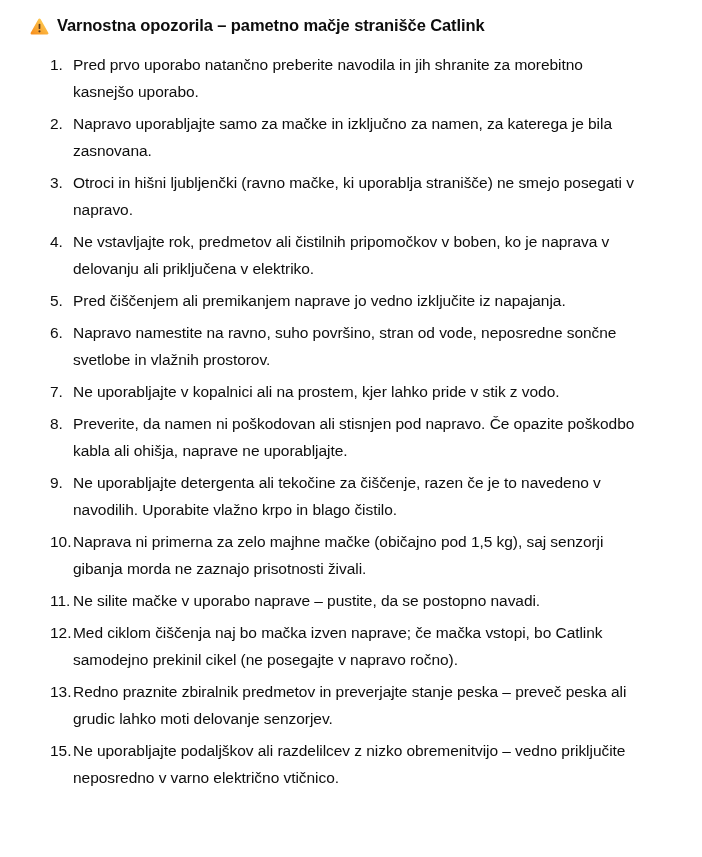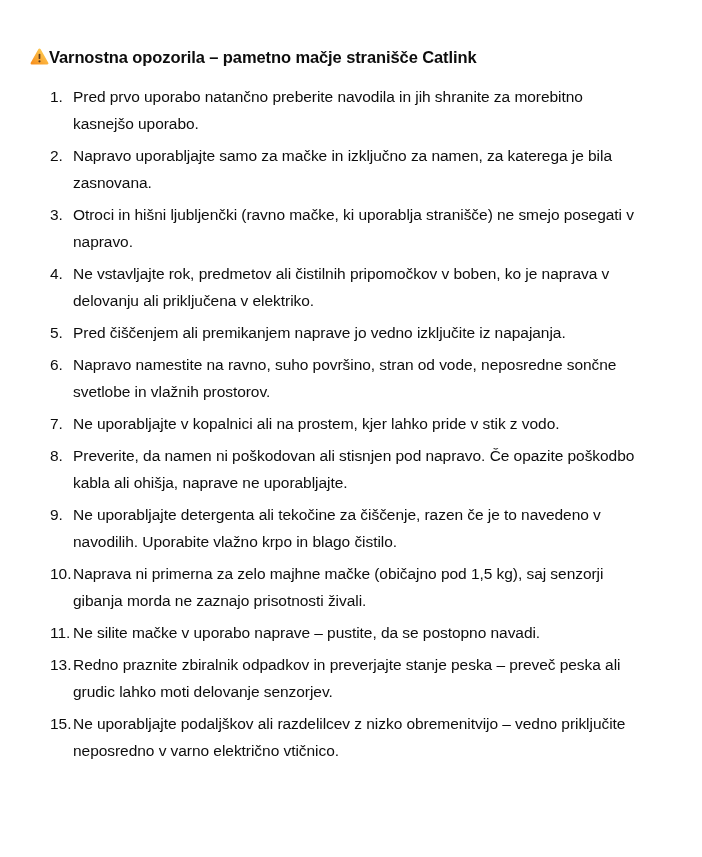--- a/index.html
+++ b/index.html
@@ -7,21 +7,22 @@
     width: 702px;
     height: 857px;
     background: #ffffff;
     color: #0d0d0d;
     font-family: "Liberation Sans", sans-serif;
     overflow: hidden;
   }
   .page { padding: 14px 48px 0 30px; }
   .title-row {
     display: flex;
-    margin-top: 32px;
+    align-items: center;
+    gap: 8px;
   }
   .warn-icon {
     width: 19px;
     height: 19px;
     flex: 0 0 auto;
     display: inline-flex;
     position: relative;
     top: 1px;
   }
   .warn-icon svg { width: 100%; height: 100%; }
@@ -80,16 +81,17 @@
       <li><span class="num">2.</span><span class="">Napravo </span><span class="b">uporabljajte samo za mačke</span><span class=""> in izključno za namen, za katerega je bila zasnovana.</span></li>
       <li><span class="num">3.</span><span class="b">Otroci in hišni ljubljenčki</span><span class=""> (ravno mačke, ki uporablja stranišče) </span><span class="b">ne smejo posegati v napravo</span><span class="">.</span></li>
       <li><span class="num">4.</span><span class="b">Ne vstavljajte rok, predmetov ali čistilnih pripomočkov v boben</span><span class="">, ko je naprava v delovanju ali priključena v elektriko.</span></li>
       <li><span class="num">5.</span><span class="">Pred čiščenjem ali premikanjem naprave </span><span class="b">jo vedno izključite iz napajanja</span><span class="">.</span></li>
       <li><span class="num">6.</span><span class="">Napravo </span><span class="b">namestite na ravno, suho površino</span><span class="">, stran od vode, neposredne sončne svetlobe in vlažnih prostorov.</span></li>
       <li><span class="num">7.</span><span class="b">Ne uporabljajte v kopalnici ali na prostem</span><span class="">, kjer lahko pride v stik z vodo.</span></li>
       <li><span class="num">8.</span><span class="">Preverite, da </span><span class="b">namen ni poškodovan</span><span class=""> ali stisnjen pod napravo. Če opazite poškodbo kabla ali ohišja, </span><span class="b">naprave ne uporabljajte</span><span class="">.</span></li>
       <li><span class="num">9.</span><span class="b">Ne uporabljajte detergenta ali tekočine za čiščenje</span><span class="">, razen če je to navedeno v navodilih. Uporabite vlažno krpo in blago čistilo.</span></li>
       <li><span class="num">10.</span><span class="">Naprava </span><span class="b">ni primerna za zelo majhne mačke (običajno pod 1,5 kg)</span><span class="">, saj senzorji gibanja morda ne zaznajo prisotnosti živali.</span></li>
       <li><span class="num">11.</span><span class="b">Ne silite mačke v uporabo</span><span class=""> naprave – pustite, da se postopno navadi.</span></li>
-      <li><span class="num">13.</span><span class="b">Redno praznite zbiralnik odpadkov</span><span class=""> in preverjajte stanje peska – preveč peska ali grudic lahko moti delovanje senzorjev.</span></li>
+      <li><span class="num">12.</span><span class="">Med ciklom čiščenja naj bo mačka </span><span class="b">izven naprave</span><span class="">; če mačka vstopi, bo Catlink samodejno prekinil cikel (ne posegajte v napravo ročno).</span></li>
+      <li><span class="num">13.</span><span class="b">Redno praznite zbiralnik predmetov</span><span class=""> in preverjajte stanje peska – preveč peska ali grudic lahko moti delovanje senzorjev.</span></li>
       <li><span class="num">15.</span><span class="b">Ne uporabljajte podaljškov ali razdelilcev</span><span class=""> z nizko obremenitvijo – vedno priključite neposredno v varno električno vtičnico.</span></li>
     </ol>
 </div>
 
 </body></html>

